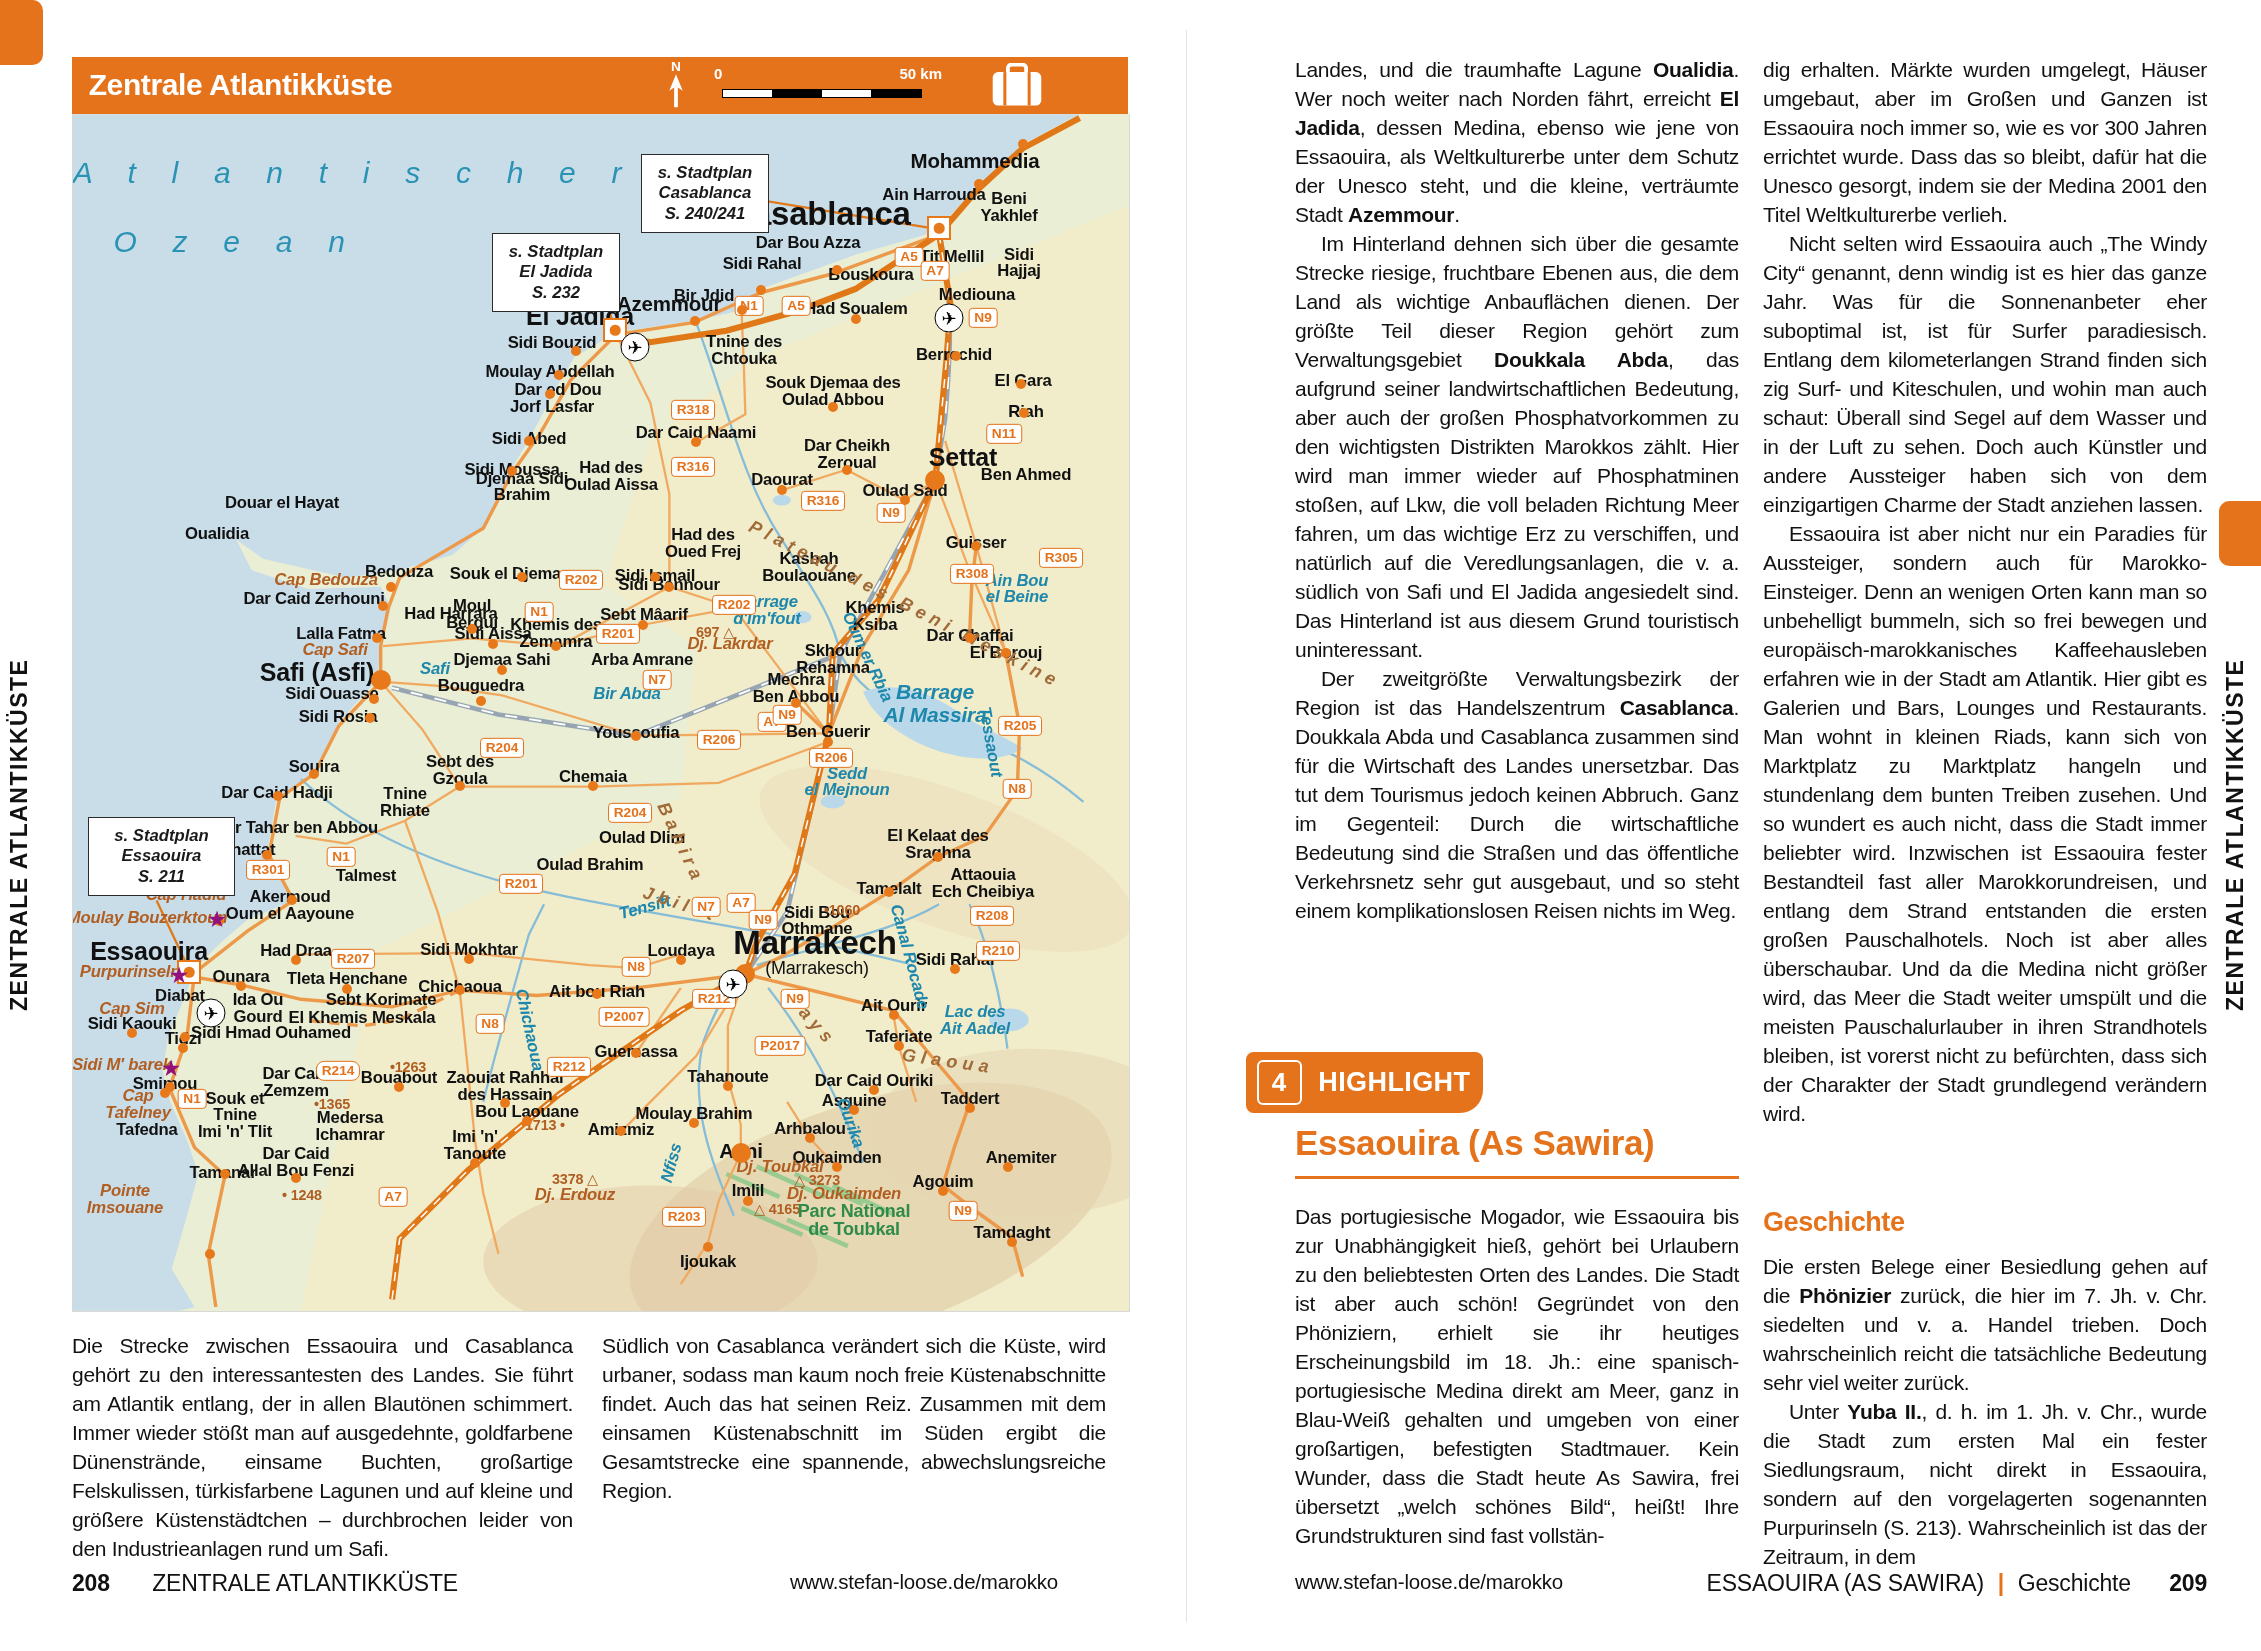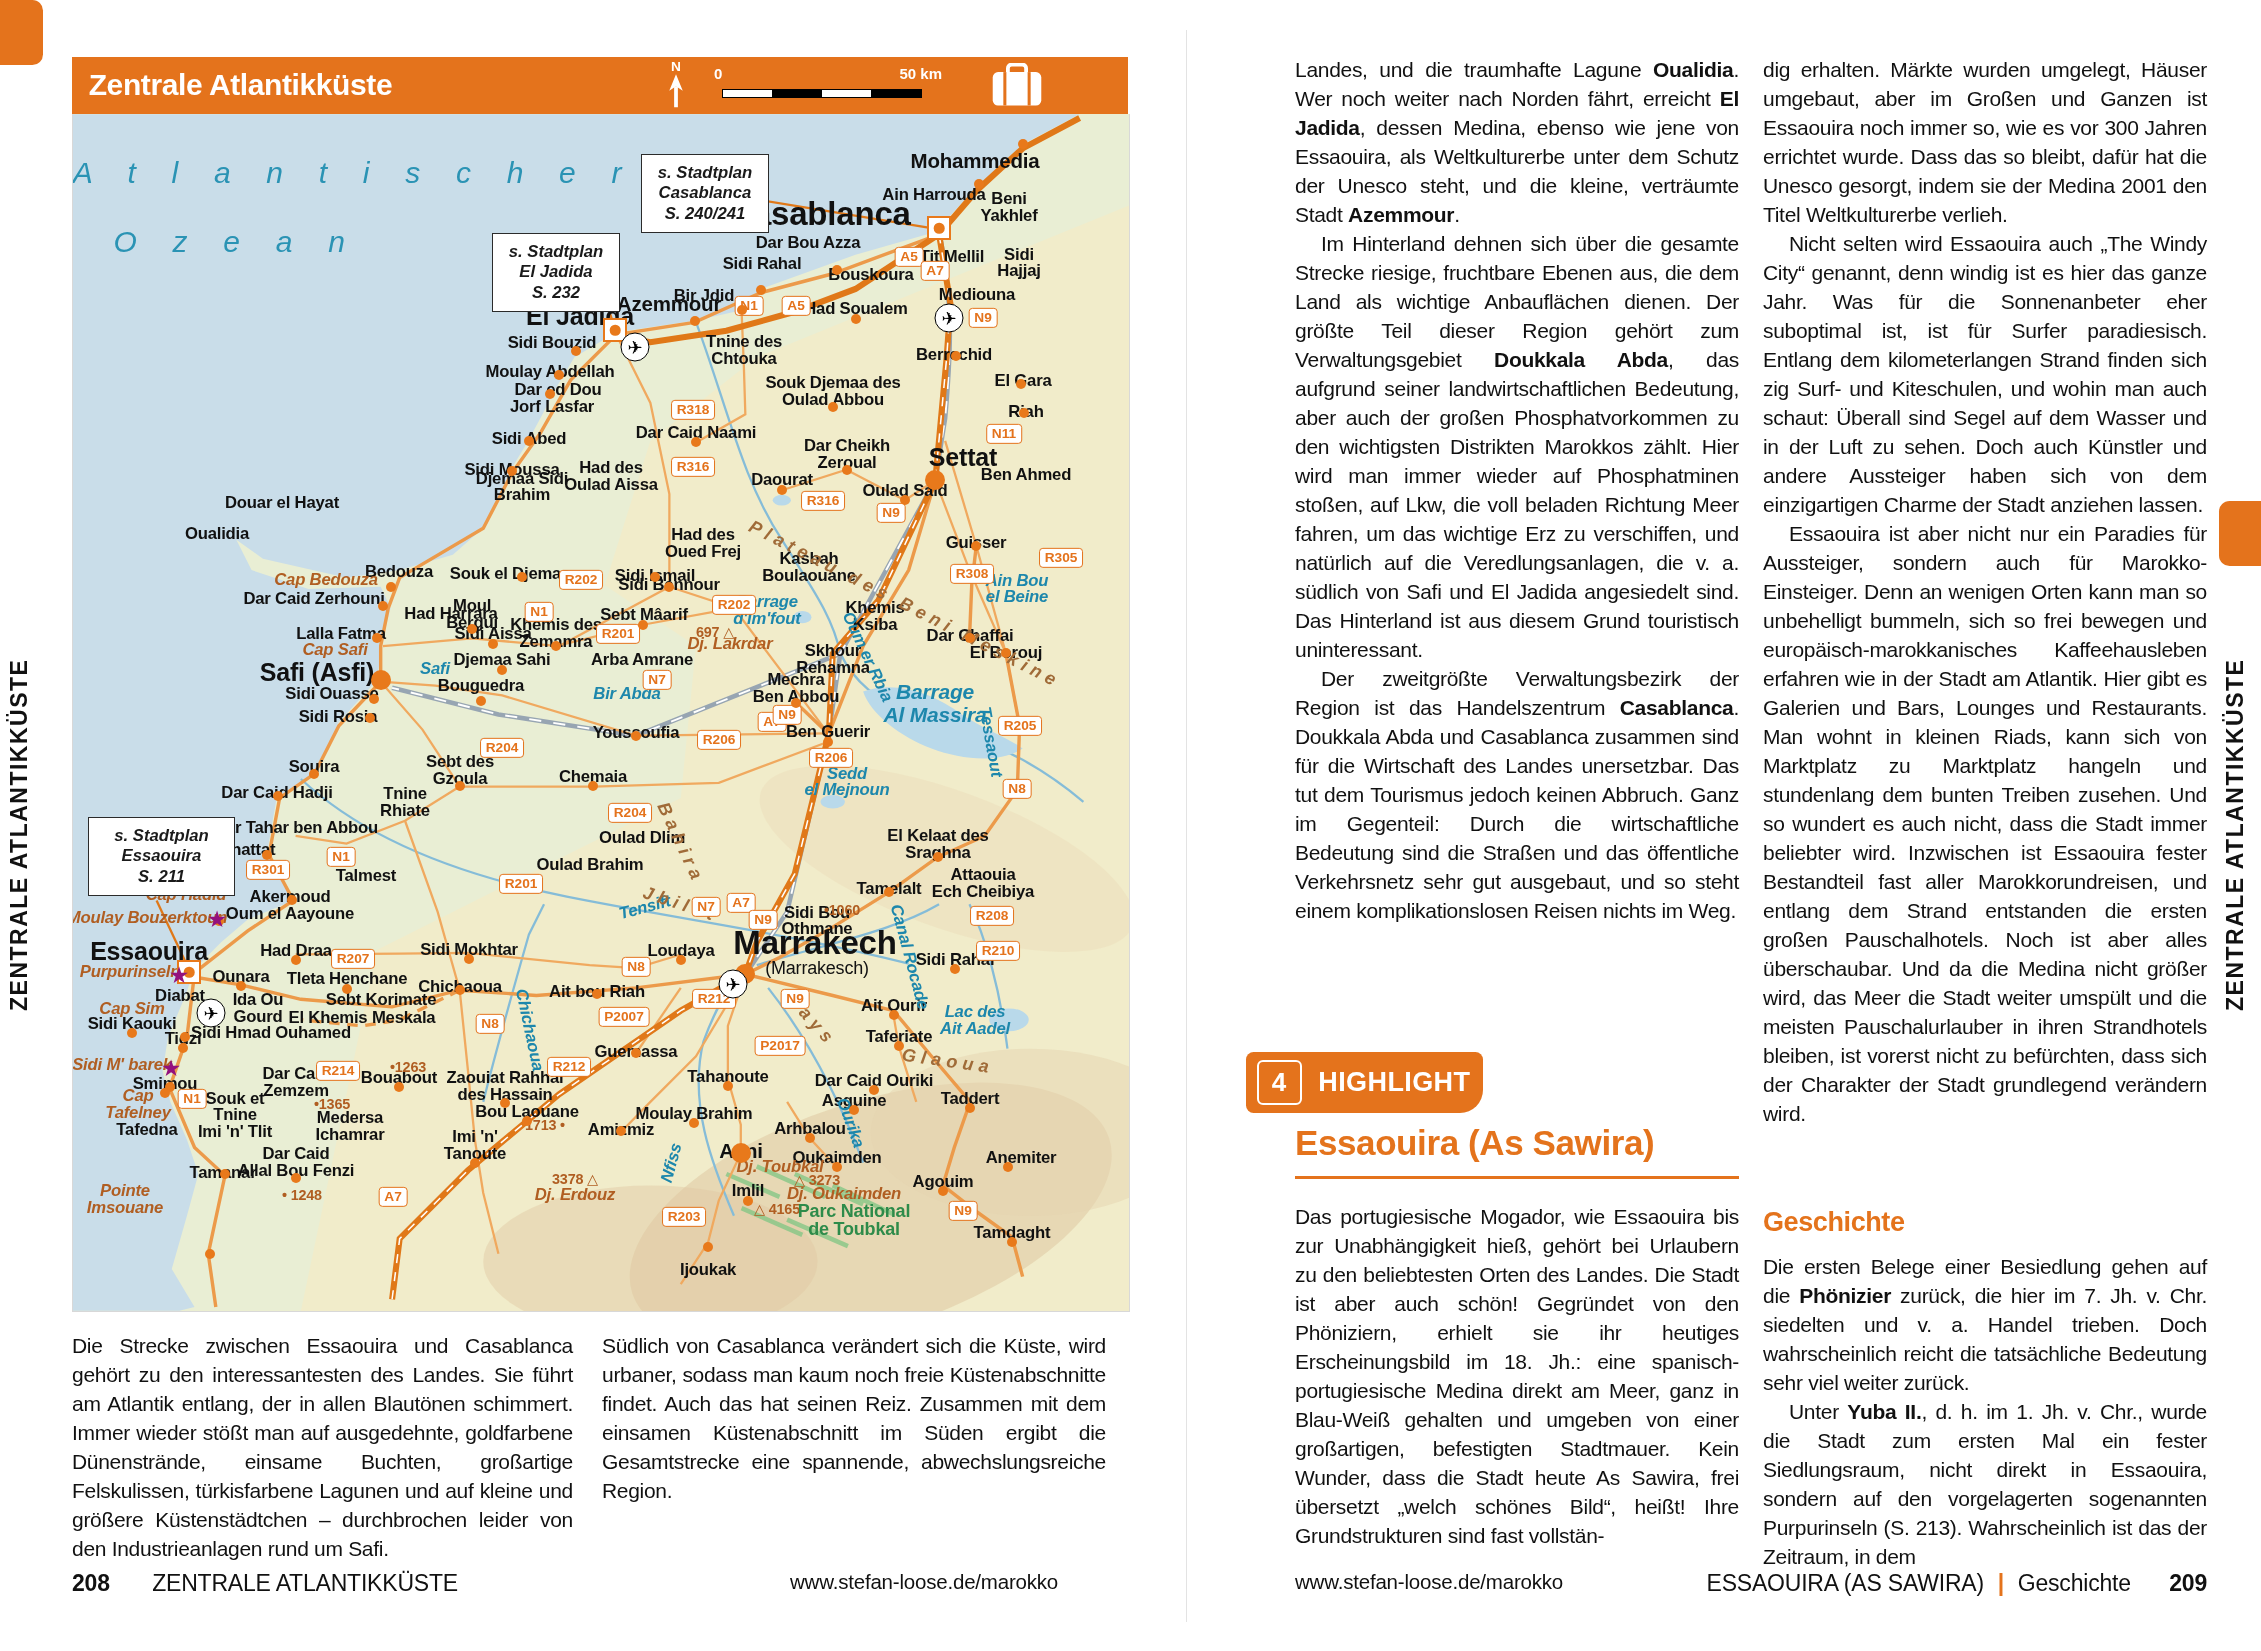--- a/index.html
+++ b/index.html
@@ -353,21 +353,21 @@
         <div class="ml md" style="left: 781px; top: 987px;">Asguine</div>
         <div class="ml md" style="left: 897px; top: 985px;">Taddert</div>
         <div class="ml md" style="left: 621px; top: 1000px;">Moulay Brahim</div>
         <div class="ml md" style="left: 737px; top: 1015px;">Arhbalou</div>
         <div class="ml lg2" style="left: 668px; top: 1037px;">Asni</div>
         <div class="ml md" style="left: 764px; top: 1044px;">Oukaimden</div>
         <div class="ml md" style="left: 948px; top: 1044px;">Anemiter</div>
         <div class="ml md" style="left: 675px; top: 1077px;">Imlil</div>
         <div class="ml md" style="left: 870px; top: 1068px;">Agouim</div>
         <div class="ml md" style="left: 939px; top: 1119px;">Tamdaght</div>
-        <div class="ml md" style="left: 635px; top: 1148px; margin-top: 8px;">Ijoukak</div>
+        <div class="ml md" style="left: 635px; top: 1148px;">Ijoukak</div>
         <div class="ml phys" style="left: 253px; top: 466px;">Cap Bedouza</div>
         <div class="ml phys" style="left: 262px; top: 536px;">Cap Safi</div>
         <div class="ml phys" style="left: 113px; top: 781px;">Cap Hadid</div>
         <div class="ml phys" style="left: 74px; top: 804px;">Moulay Bouzerktoun</div>
         <div class="ml phys" style="left: 57px; top: 858px;">Purpurinseln</div>
         <div class="ml phys" style="left: 59px; top: 895px;">Cap Sim</div>
         <div class="ml phys" style="left: 49px; top: 951px;">Sidi M' barek</div>
         <div class="ml phys" style="left: 65px; top: 982px;">Cap</div>
         <div class="ml phys" style="left: 65px; top: 999px;">Tafelney</div>
         <div class="ml phys" style="left: 52px; top: 1077px;">Pointe</div>
@@ -436,21 +436,21 @@
         <div class="shield" style="left: 557px; top: 699px;">R204</div>
         <div class="shield" style="left: 268px; top: 743px;">N1</div>
         <div class="shield" style="left: 195px; top: 756px;">R301</div>
         <div class="shield" style="left: 448px; top: 770px;">R201</div>
         <div class="shield" style="left: 699px; top: 608px;">A7</div>
         <div class="shield" style="left: 280px; top: 845px;">R207</div>
         <div class="shield" style="left: 563px; top: 853px;">N8</div>
         <div class="shield" style="left: 551px; top: 903px;">P2007</div>
         <div class="shield" style="left: 417px; top: 910px;">N8</div>
         <div class="shield" style="left: 496px; top: 953px;">R212</div>
-        <div class="shield" style="left: 265px; top: 957px;">R214</div>
+        <div class="shield" style="left: 265px; top: 957px; border-radius: 8px;">R214</div>
         <div class="shield" style="left: 119px; top: 985px;">N1</div>
         <div class="shield" style="left: 919px; top: 802px;">R208</div>
         <div class="shield" style="left: 925px; top: 837px;">R210</div>
         <div class="shield" style="left: 641px; top: 885px;">R212</div>
         <div class="shield" style="left: 722px; top: 885px;">N9</div>
         <div class="shield" style="left: 707px; top: 932px;">P2017</div>
         <div class="shield" style="left: 668px; top: 789px;">A7</div>
         <div class="shield" style="left: 633px; top: 793px;">N7</div>
         <div class="shield" style="left: 690px; top: 806px;">N9</div>
         <div class="shield" style="left: 611px; top: 1103px;">R203</div>

